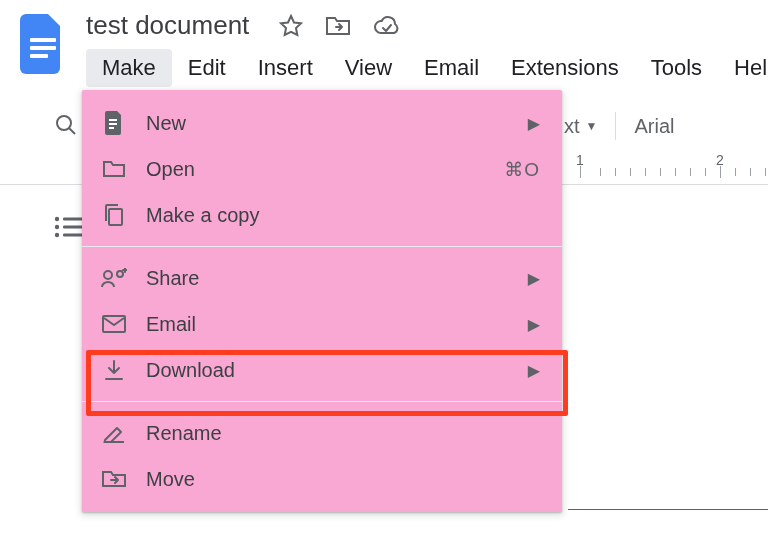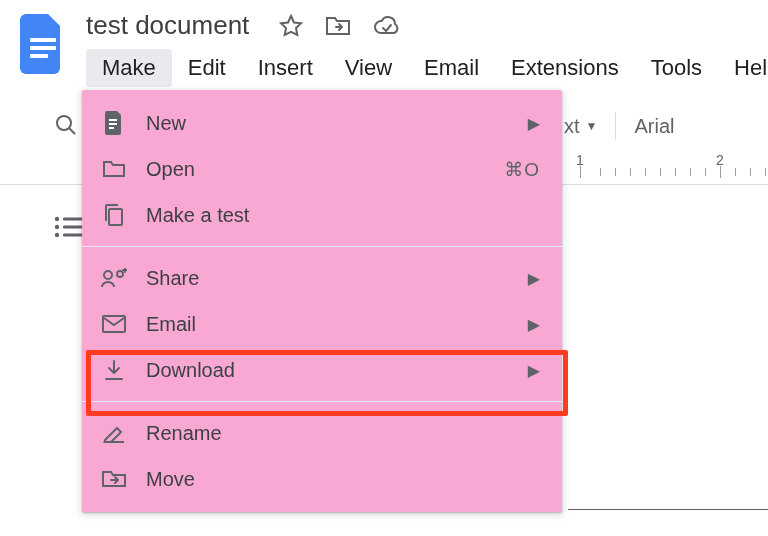--- a/index.html
+++ b/index.html
@@ -177,21 +177,21 @@
     <span>Open</span>
     <span class="right" style="font-size:19px;letter-spacing:1px;">⌘O</span>
   </div>
   <div class="dd-item">
     <span class="ico">
         <svg width="22" height="24" viewBox="0 0 22 24" fill="none" stroke="#5f6368" stroke-width="2">
           <rect x="6" y="6" width="13" height="16" rx="1"></rect>
           <path d="M3 18V3a1 1 0 0 1 1-1h11"></path>
         </svg>
       </span>
-    <span>Make a test</span>
+    <span>Make a copy</span>
   </div>
   <div class="dd-sep"></div>
   <div class="dd-item">
     <span class="ico">
         <svg width="26" height="20" viewBox="0 0 26 20" fill="none" stroke="#5f6368" stroke-width="2">
           <circle cx="7" cy="7" r="4"></circle>
           <path d="M1 19c0-3 3-5 6-5s6 2 6 5"></path>
           <circle cx="19" cy="6" r="3"></circle>
           <line x1="22" y1="2" x2="26" y2="2" stroke-linecap="round"></line>
           <line x1="24" y1="0" x2="24" y2="4" stroke-linecap="round"></line>

